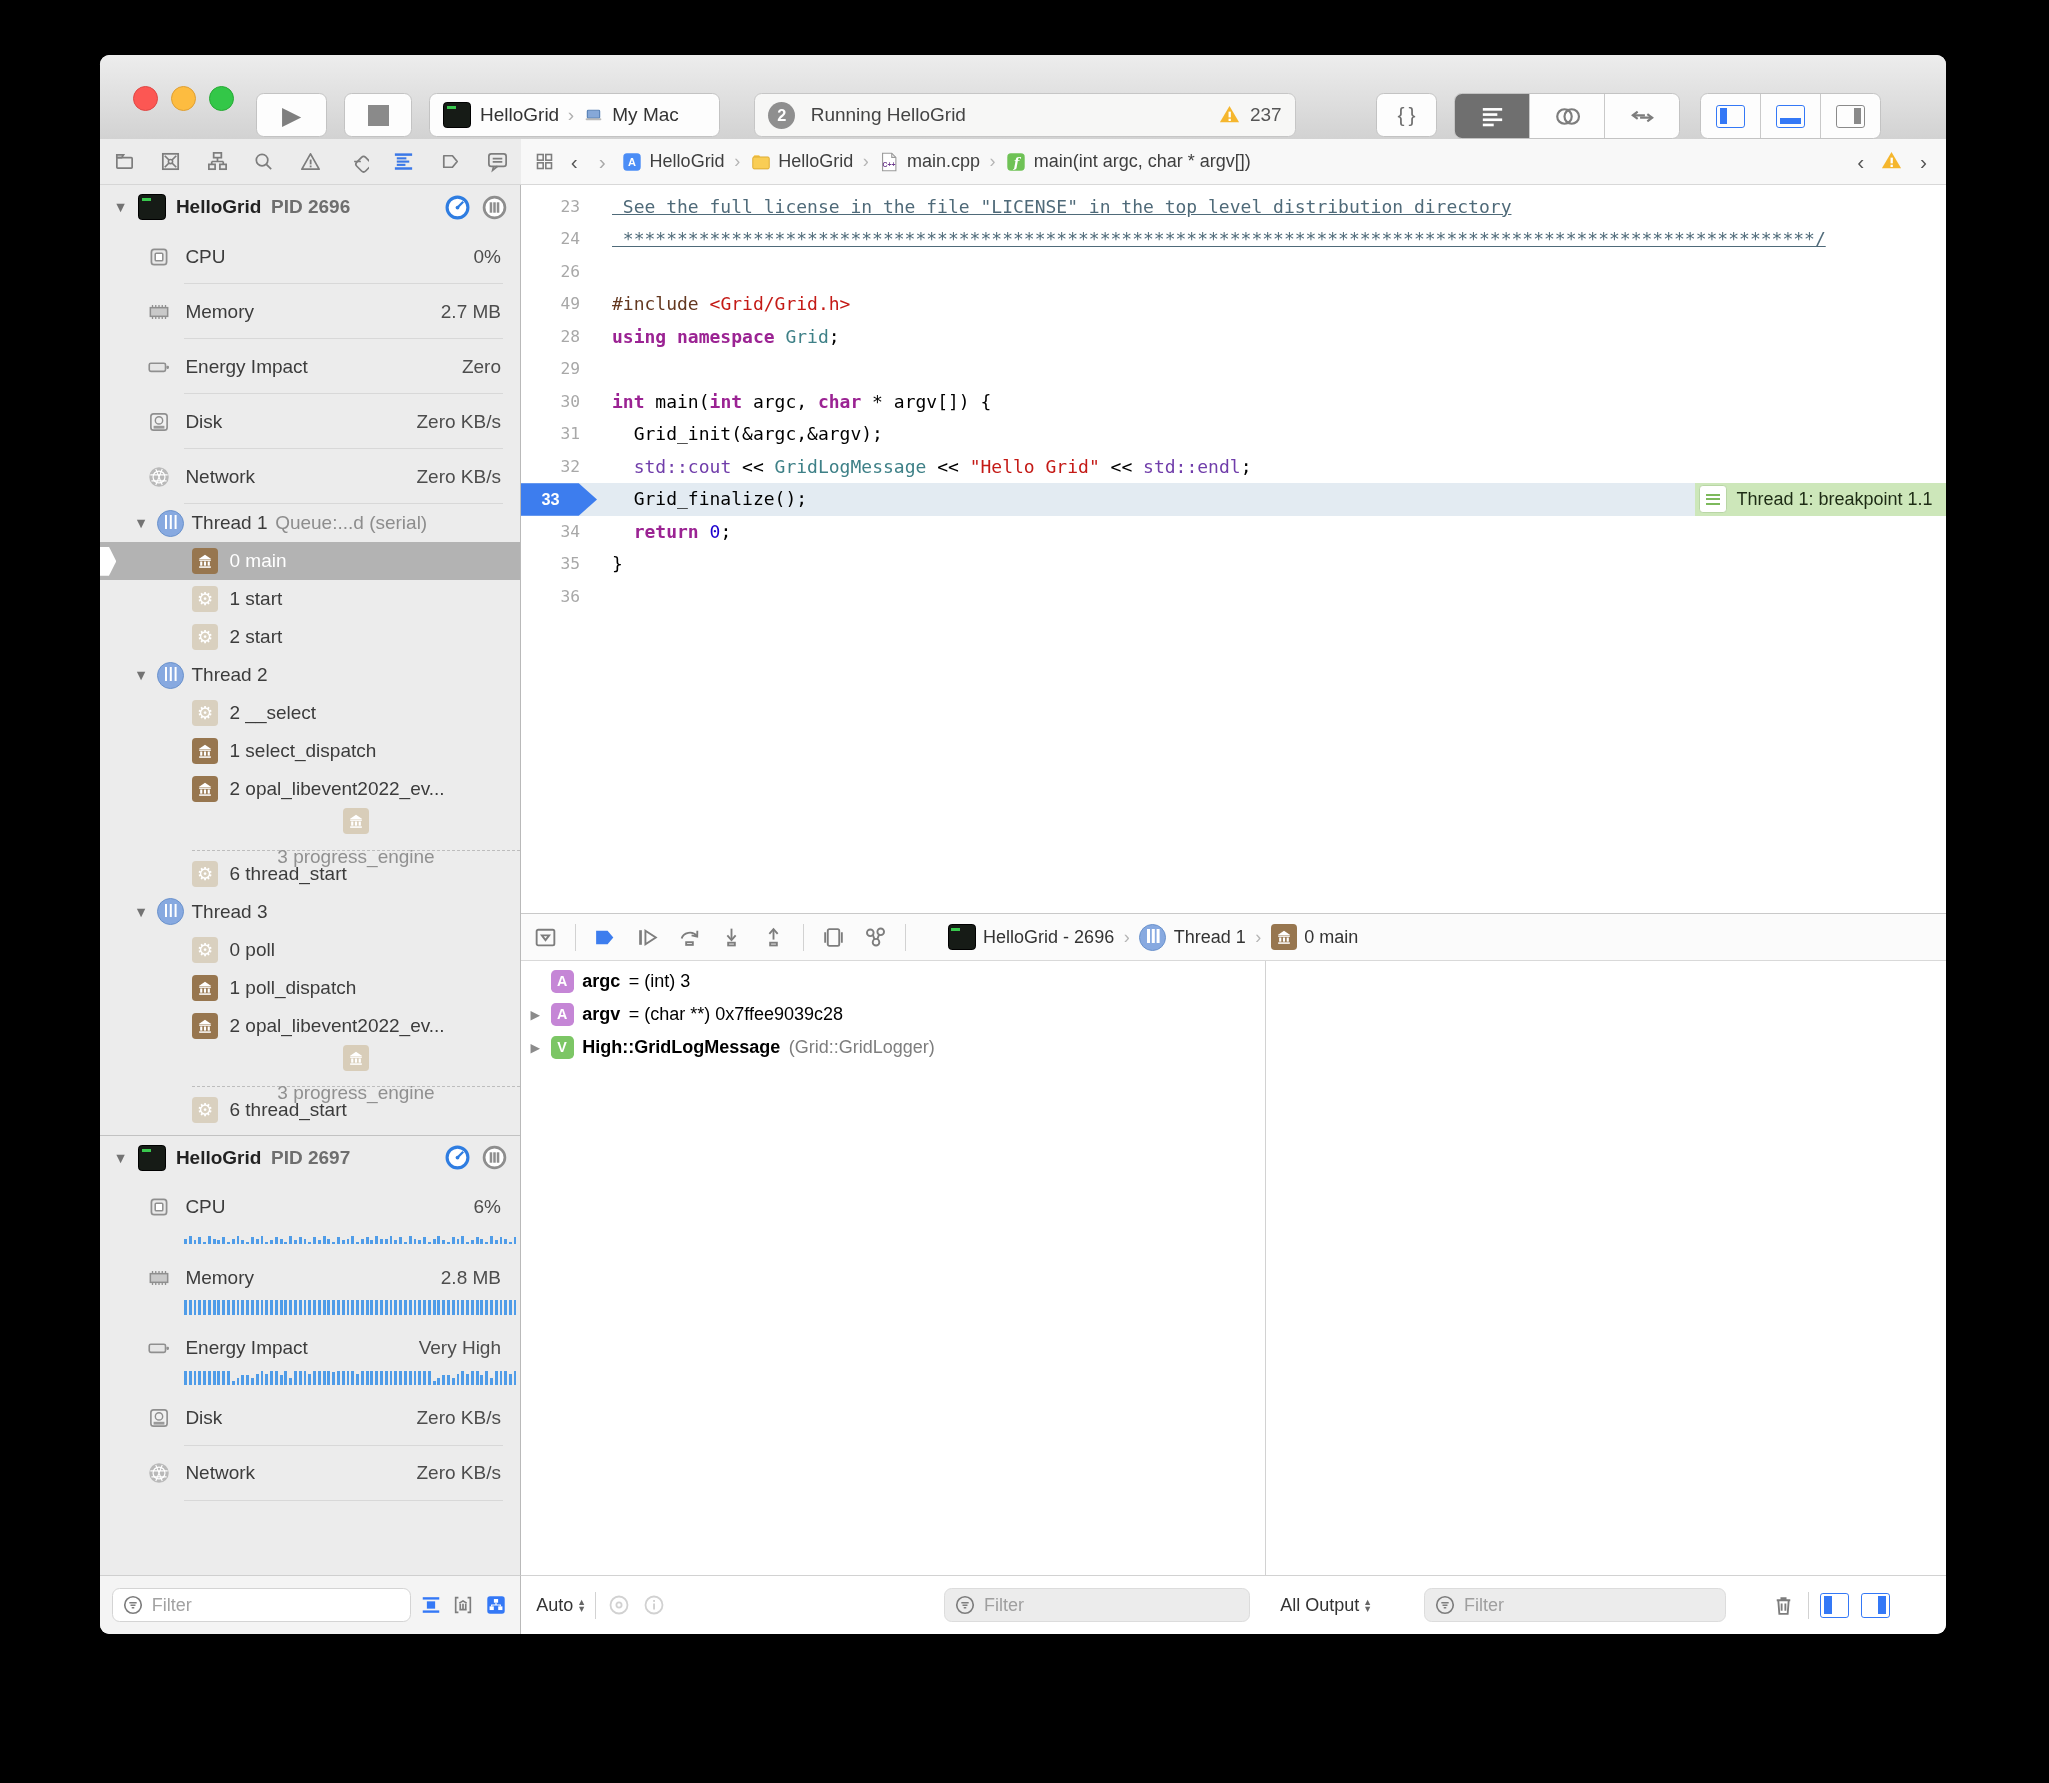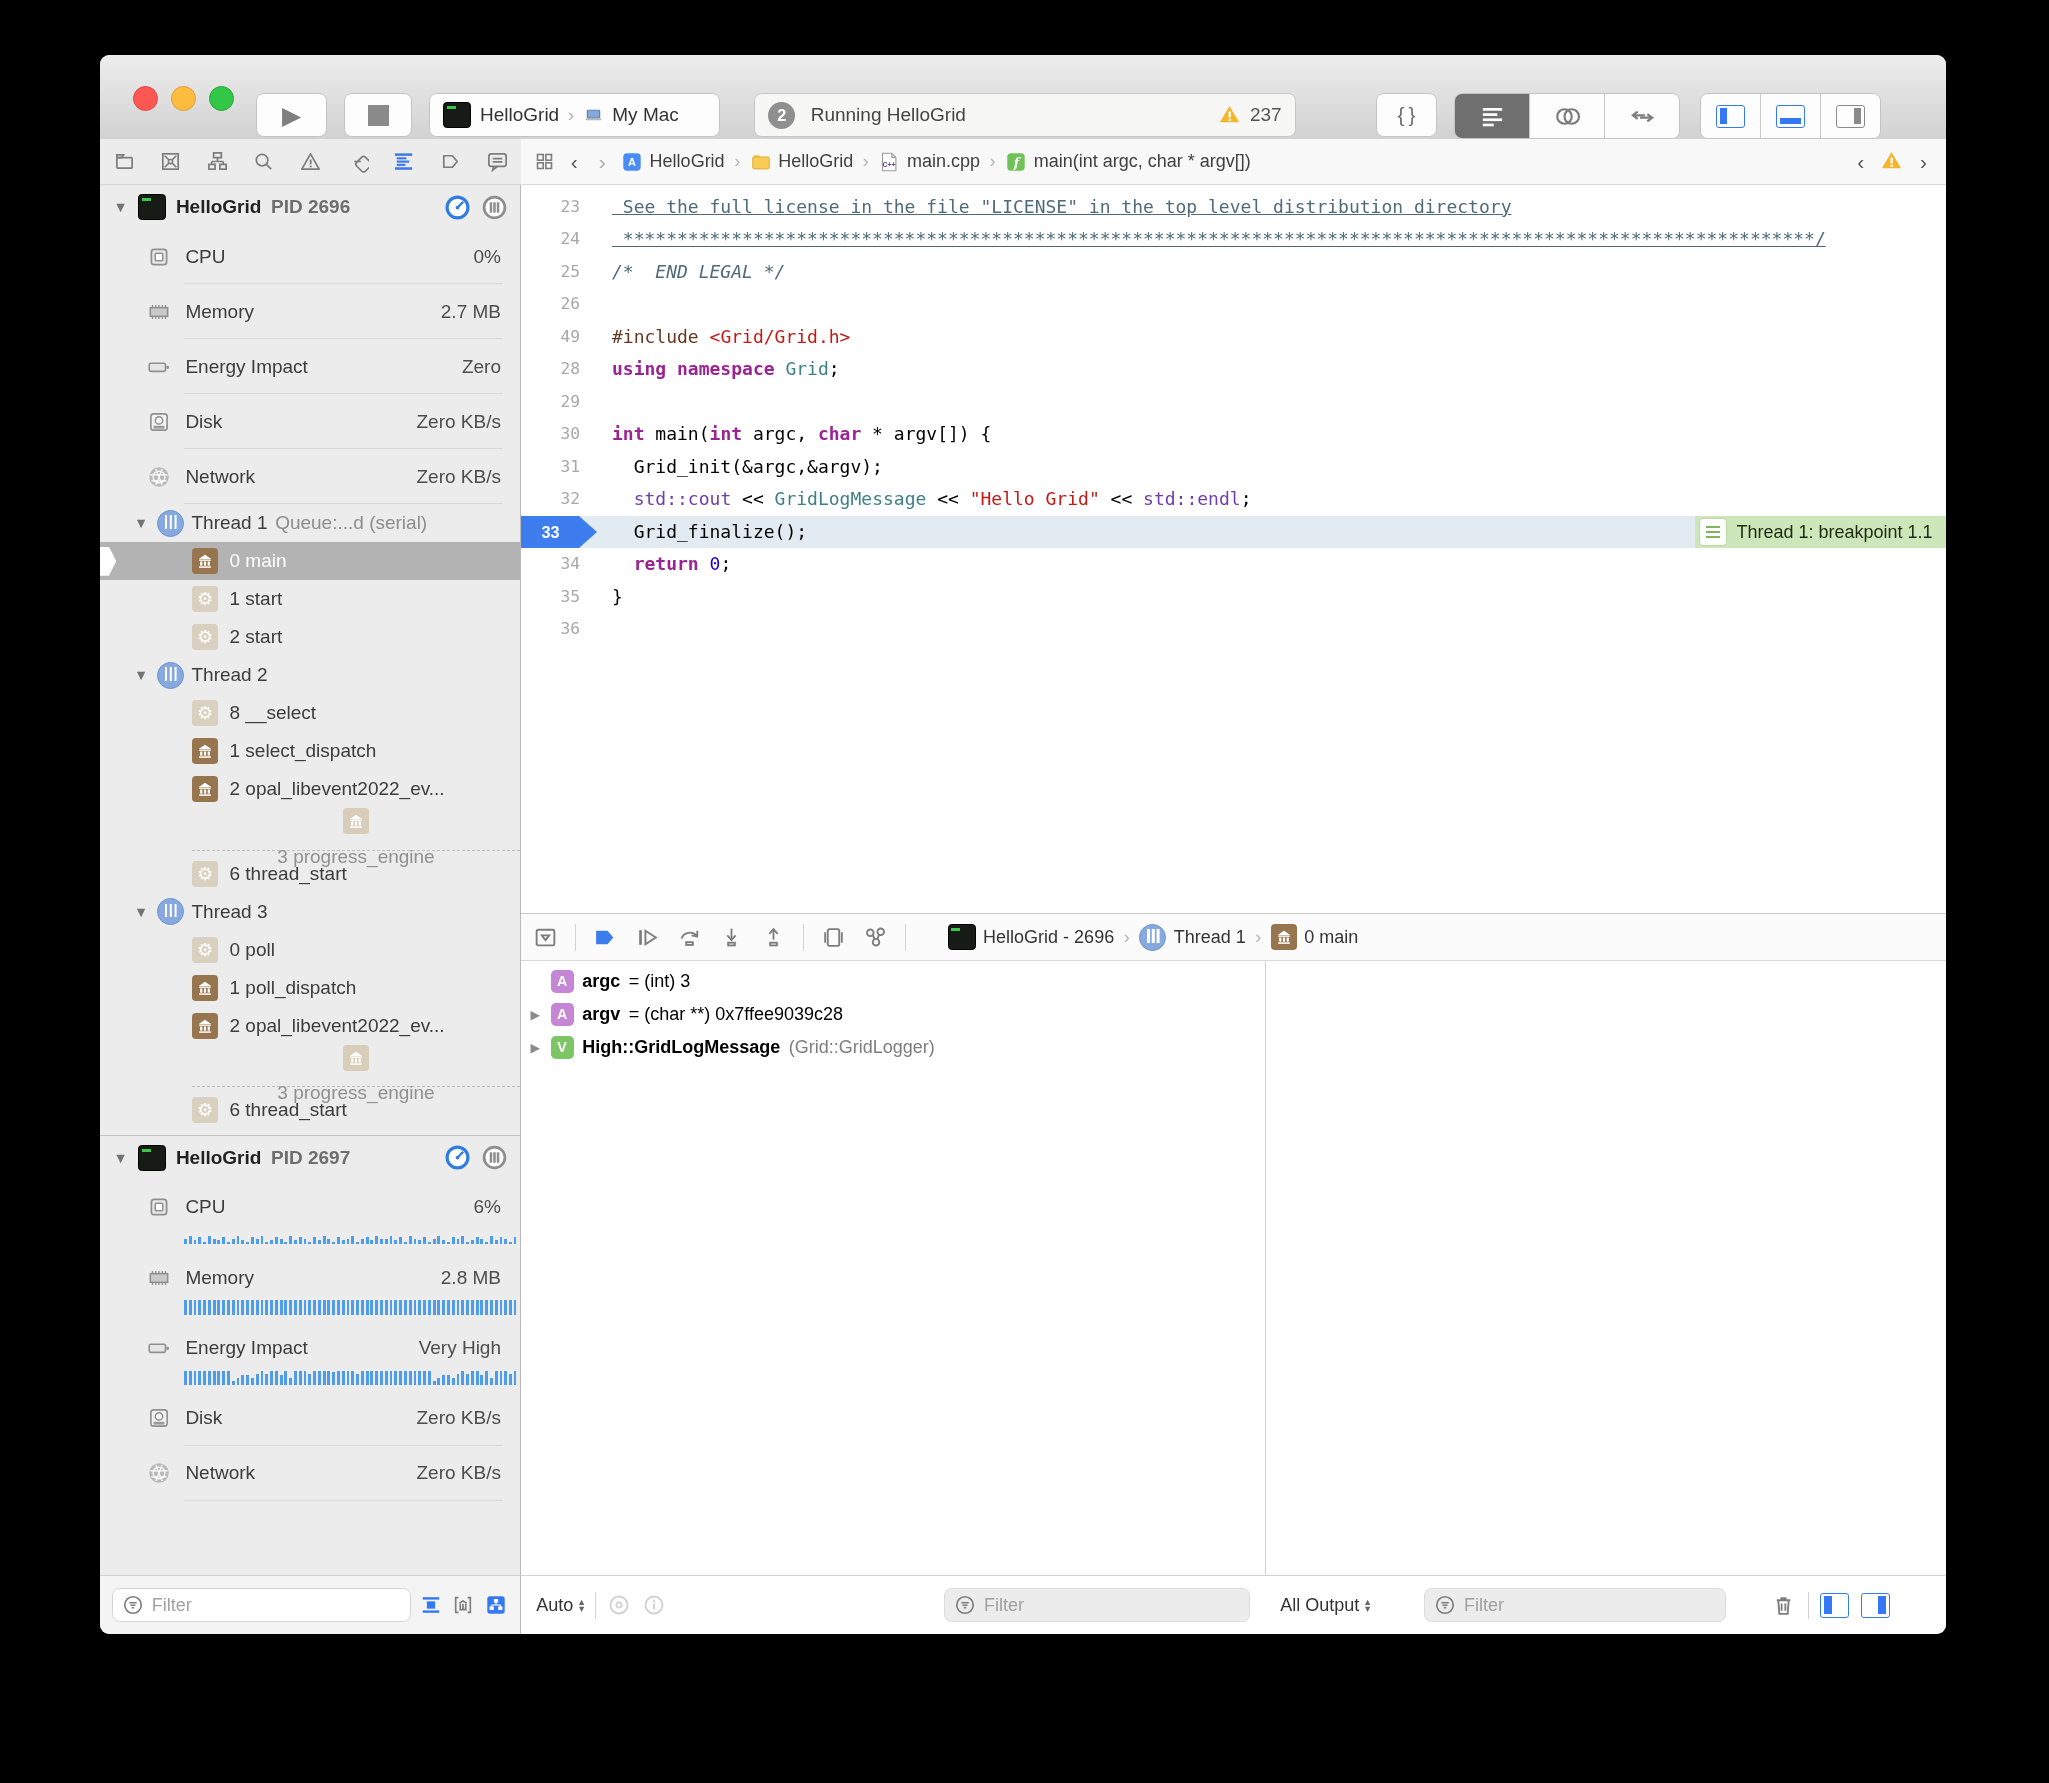--- a/index.html
+++ b/index.html
@@ -416,21 +416,21 @@
             <span class="f-ic f-gear">⚙</span>
             <span>2 start</span>
           </div>
           <div class="thread-head">
             <span class="disc">▼</span>
             <span class="thread-ic"></span>
             <span>Thread 2</span>
           </div>
           <div class="frame-row">
             <span class="f-ic f-gear">⚙</span>
-            <span>8 __select</span>
+            <span>2 __select</span>
           </div>
           <div class="frame-row">
             <span class="f-ic" style="background: rgb(151, 118, 79);">
               <svg width="20" height="20" viewBox="0 0 24 24">
                 <path d="M4.5 9.5 L12 4.5 L19.5 9.5 Z" fill="#fff"></path>
                 <rect x="5" y="10.2" width="14" height="1.6" fill="#fff"></rect>
                 <rect x="6.2" y="12.6" width="2.6" height="5" fill="#fff"></rect>
                 <rect x="10.7" y="12.6" width="2.6" height="5" fill="#fff"></rect>
                 <rect x="15.2" y="12.6" width="2.6" height="5" fill="#fff"></rect>
                 <rect x="5" y="18.4" width="14" height="1.8" fill="#fff"></rect>
@@ -928,21 +928,20 @@
               <rect x="11" y="16.4" width="2.4" height="2.4" fill="#fff"></rect>
             </svg>
           </span>
       <span class="jb-chev">›</span>
     </span>
   </div>
 
   <div class="code" id="code" style="padding-top: 5.7px;">
         <div class="cline"><span class="gut">23</span><span class="src"><span class="cm"> See the full license in the file "LICENSE" in the top level distribution directory</span></span></div>
         <div class="cline"><span class="gut">24</span><span class="src"><span class="cm"> **************************************************************************************************************/</span></span></div>
-        <div class="cline"><span class="gut">25</span><span class="src"><span class="cmi">/*  END LEGAL */</span></span></div>
         <div class="cline"><span class="gut">26</span><span class="src"></span></div>
         <div class="cline"><span class="gut">49</span><span class="src"><span class="pre">#include </span><span class="str">&lt;Grid/Grid.h&gt;</span></span></div>
         <div class="cline"><span class="gut">28</span><span class="src"><span class="kw">using namespace</span><span class="ty"> Grid</span><span class="pl">;</span></span></div>
         <div class="cline"><span class="gut">29</span><span class="src"></span></div>
         <div class="cline"><span class="gut">30</span><span class="src"><span class="kw">int</span><span class="pl"> main(</span><span class="kw">int</span><span class="pl"> argc, </span><span class="kw">char</span><span class="pl"> * argv[]) {</span></span></div>
         <div class="cline"><span class="gut">31</span><span class="src"><span class="pl">  Grid_init(&amp;argc,&amp;argv);</span></span></div>
         <div class="cline"><span class="gut">32</span><span class="src"><span class="pl">  </span><span class="std">std::cout</span><span class="pl"> &lt;&lt; </span><span class="ty">GridLogMessage</span><span class="pl"> &lt;&lt; </span><span class="str">"Hello Grid"</span><span class="pl"> &lt;&lt; </span><span class="std">std::endl</span><span class="pl">;</span></span></div>
         <div class="cline hl"><span class="bp-badge">33</span><span class="src"><span class="pl">  Grid_finalize();</span></span><span class="annot"><span class="abox"><i></i><i></i><i></i></span><span>Thread 1: breakpoint 1.1</span></span></div>
         <div class="cline"><span class="gut">34</span><span class="src"><span class="pl">  </span><span class="kw">return</span><span class="pl"> </span><span class="nm">0</span><span class="pl">;</span></span></div>
         <div class="cline"><span class="gut">35</span><span class="src"><span class="pl">}</span></span></div>

